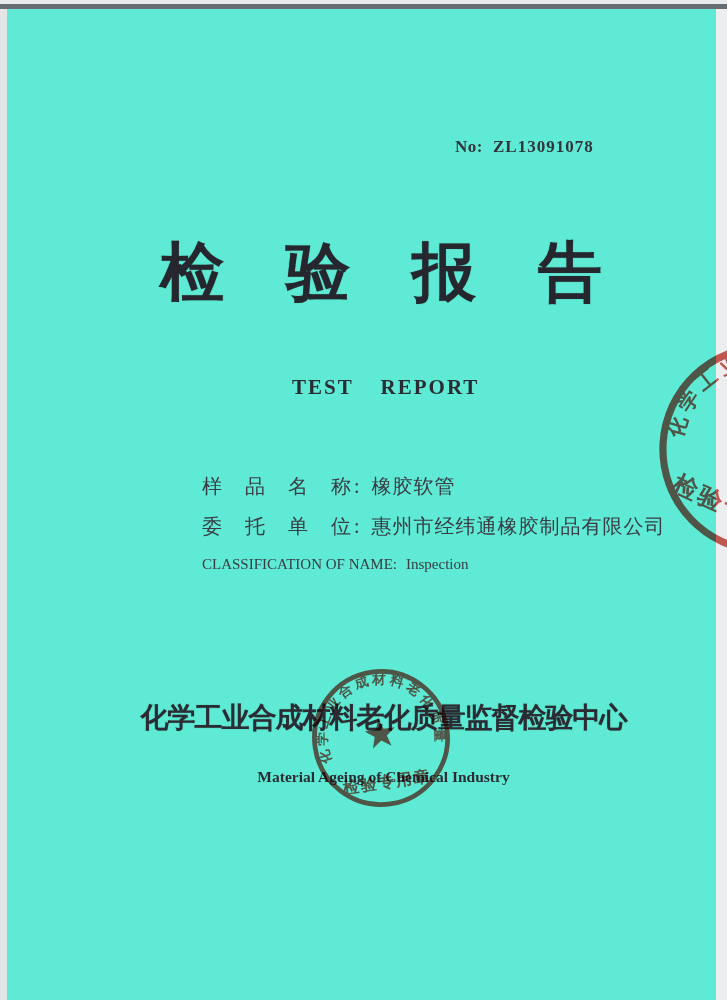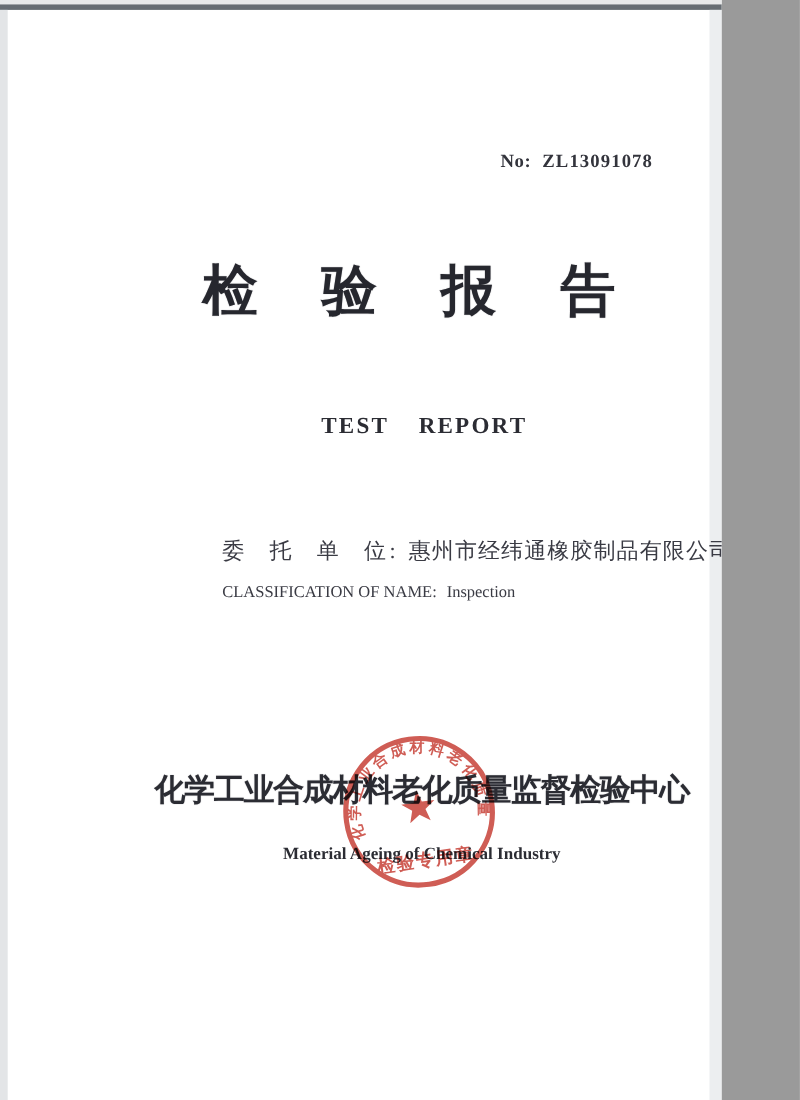--- a/index.html
+++ b/index.html
@@ -1,34 +1,34 @@
 <!DOCTYPE html>
 <html><head>
 <meta charset="utf-8">
 <style>
   html,body{margin:0;padding:0;background:#9a9a9a;}
   .scan{
-    position:relative;width:656px;height:1000px;overflow:hidden;
-    background:#ffffff;
+    position:relative;width:727px;height:1000px;overflow:hidden;
+    background:#5eead4;
     font-family:"Liberation Serif","DejaVu Serif",serif;
     color:#33343c;
   }
   
   .edge-top{position:absolute;left:0;top:4px;width:727px;height:5px;background:#676d73;}
   .edge-top2{position:absolute;left:0;top:0;width:727px;height:4px;background:#e8e9ea;}
   .edge-left{position:absolute;left:0;top:9px;width:7px;height:991px;background:#e3e5e7;}
   .edge-right{position:absolute;right:0;top:9px;width:11px;height:991px;background:#eceef0;}
 
   .doc-no{position:absolute;left:455px;top:137px;font-size:17px;letter-spacing:.5px;}
   .doc-no .no-label{font-weight:bold;}
   .doc-no .no-value{font-weight:bold;margin-left:10px;letter-spacing:1px;}
 
   .title{
-    position:absolute;left:184px;top:236px;margin:0;
-    font-size:50px;font-weight:bold;line-height:1.15;
+    position:absolute;left:160px;top:236px;margin:0;
+    font-size:64px;font-weight:bold;line-height:1.15;
     letter-spacing:6px;word-spacing:34px;color:#26272e;
     text-shadow:0 0 1px rgba(20,20,30,.4);white-space:nowrap;text-align:center;
   }
   .subtitle{
     position:absolute;left:292px;top:336px;
     font-size:21px;font-weight:bold;letter-spacing:2px;word-spacing:20px;
     color:#2b2c33;white-space:nowrap;margin-top:39px;
   }
 
   .fields{position:absolute;left:202px;top:474px;width:480px;}
@@ -67,20 +67,23 @@
   <div class="doc-no">
     <span class="no-label">No:</span><span class="no-value">ZL13091078</span>
   </div>
 
   <h1 class="title">检 验 报 告</h1>
   <div class="subtitle">TEST REPORT</div>
 
   <div class="fields">
 
     <div class="field">
+      <div class="cn">
+        <span class="label">样 品 名 称:</span><span class="value">橡胶软管</span>
+      </div>
     </div>
 
     <div class="field">
       <div class="cn">
         <span class="label">委 托 单 位:</span><span class="value">惠州市经纬通橡胶制品有限公司</span>
       </div>
     </div>
 
     <div class="field">
       <div class="en">

